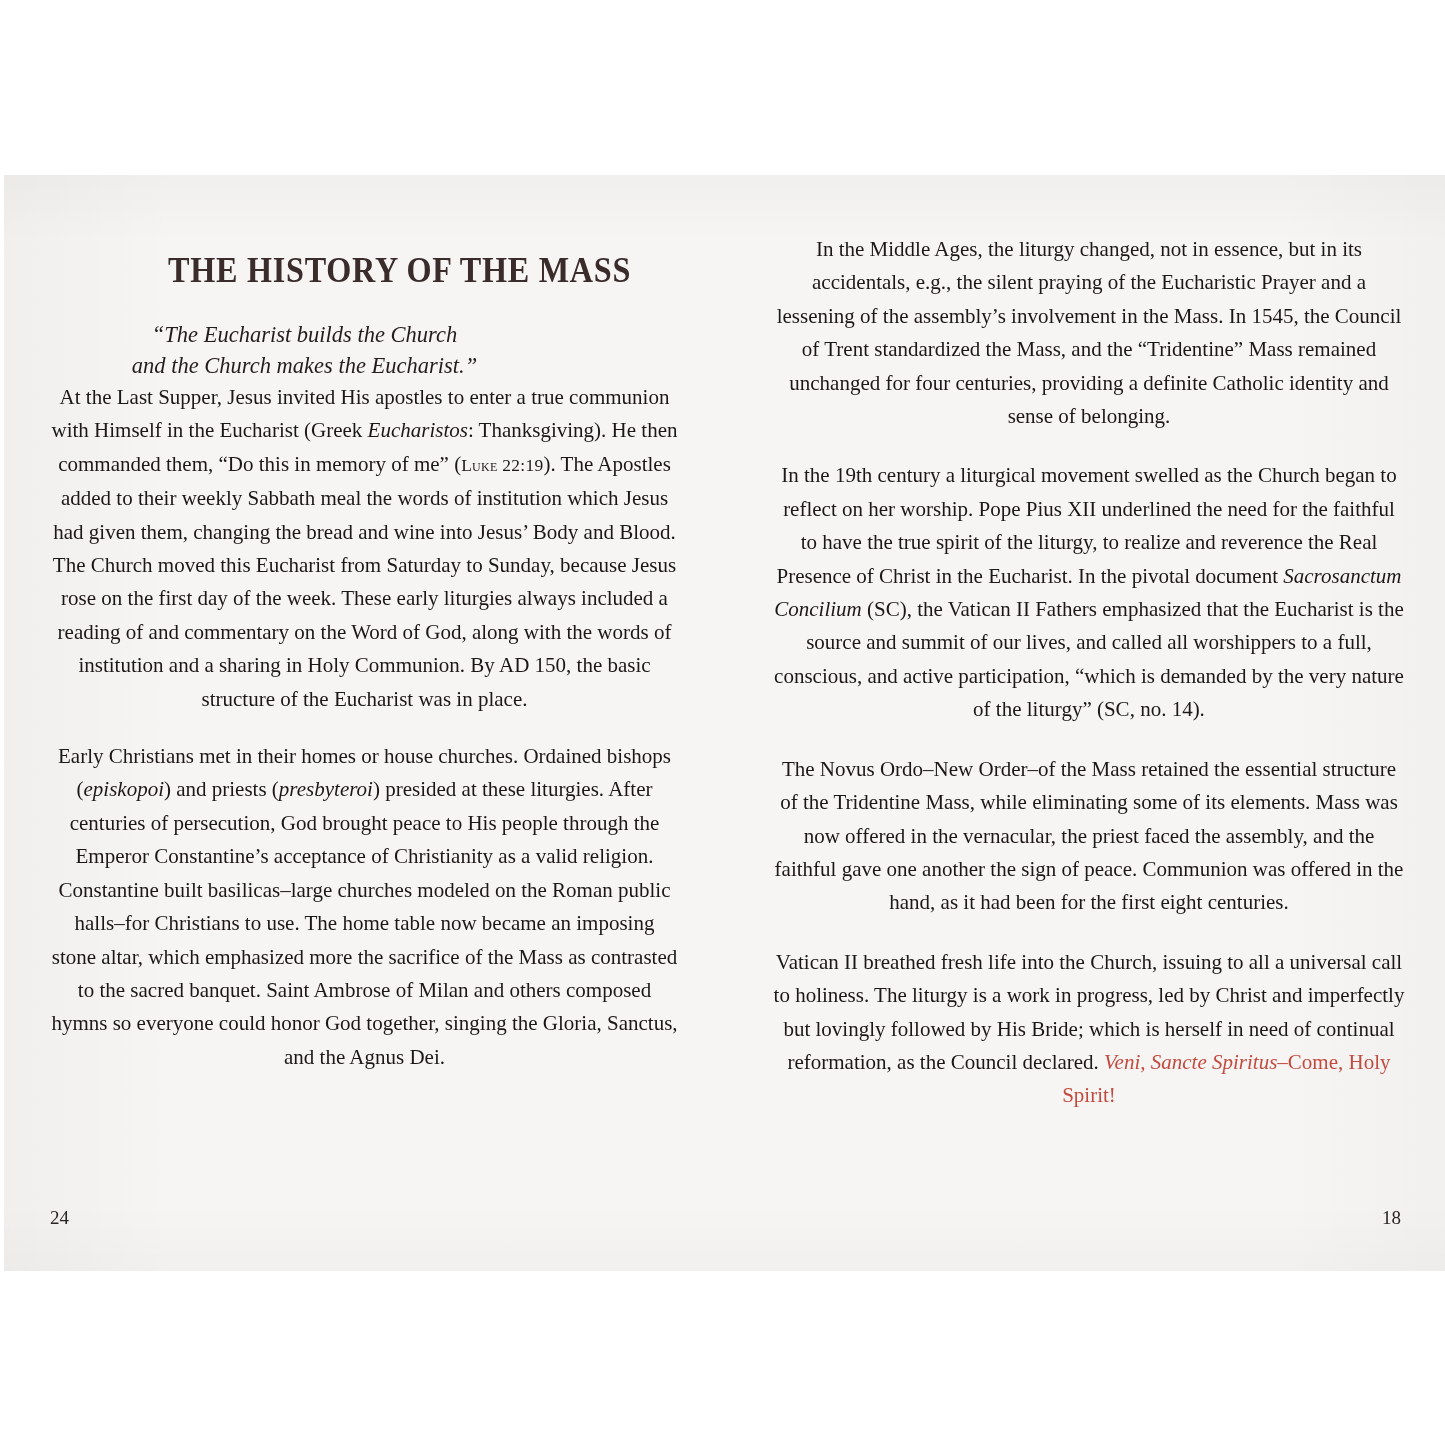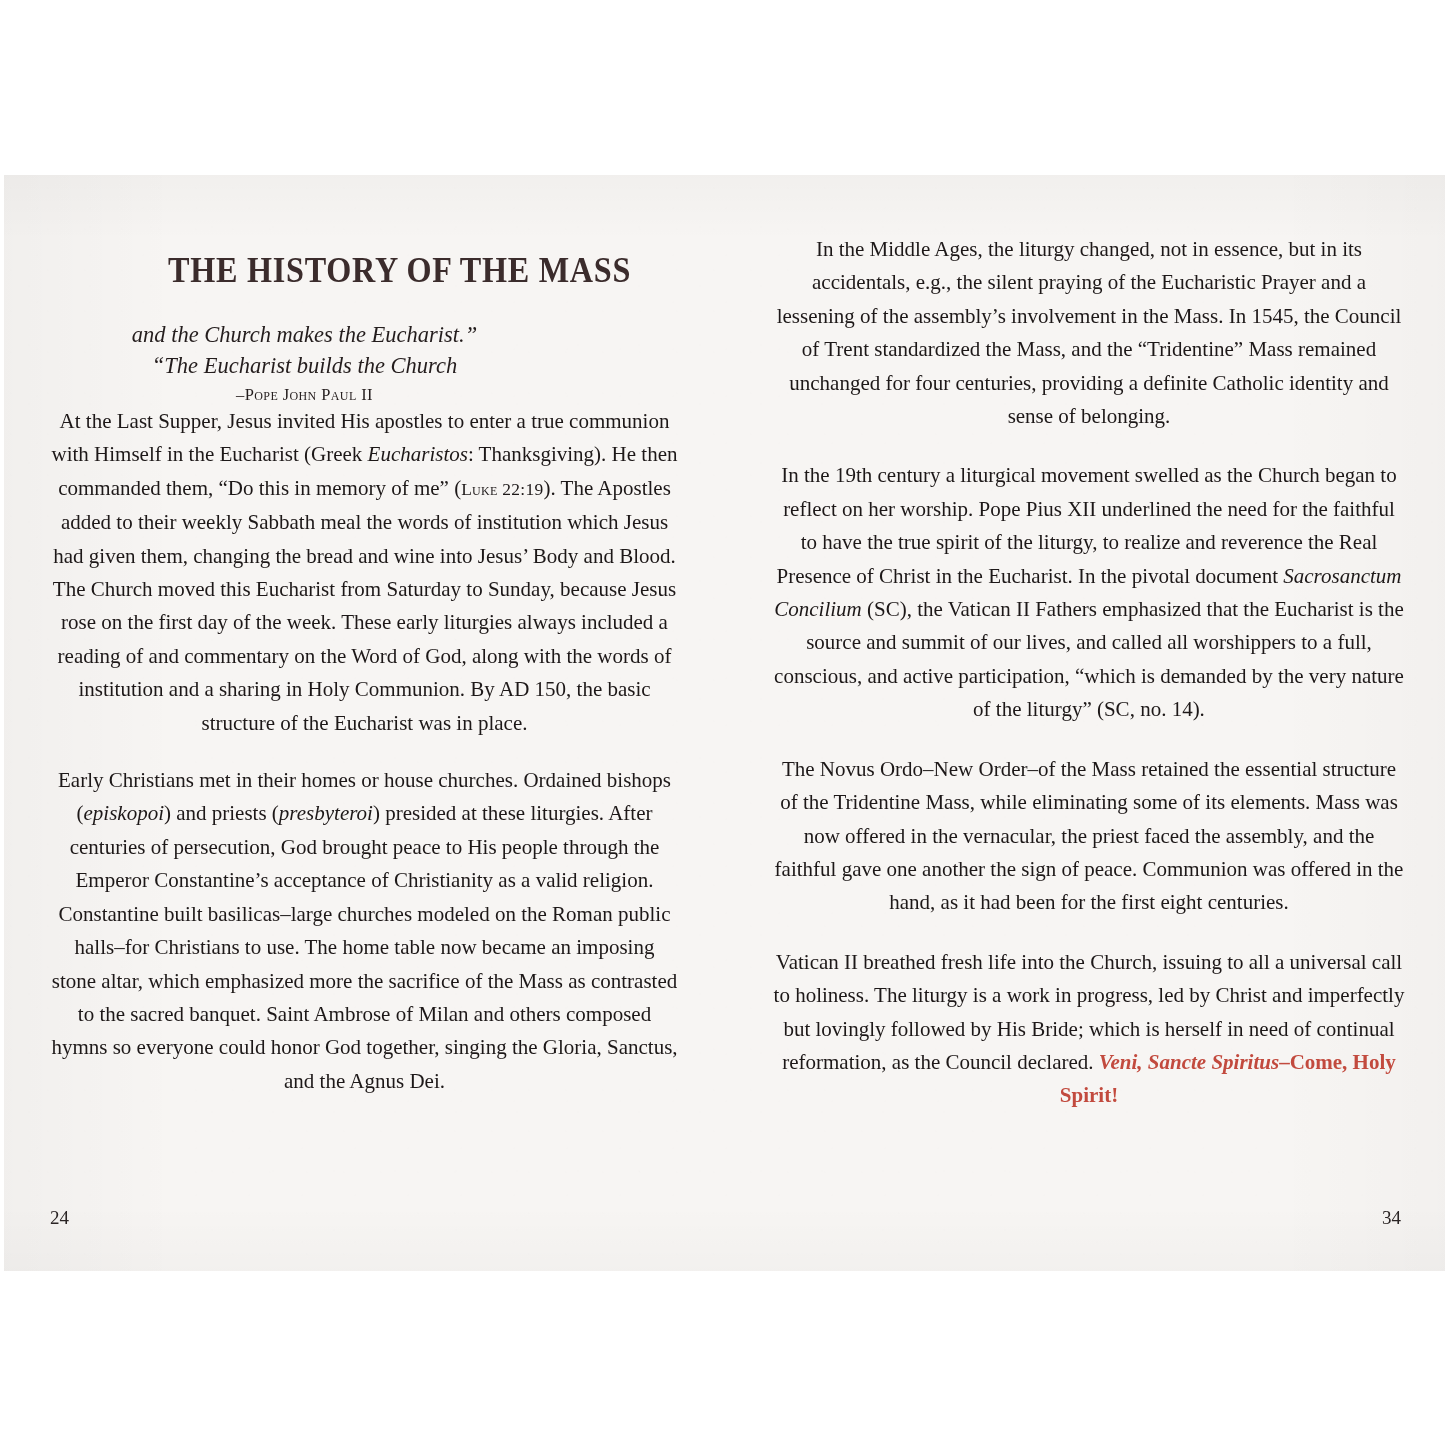--- a/index.html
+++ b/index.html
@@ -86,21 +86,21 @@
   .page-left .body-p { margin-bottom: 24px; }
   .page-left .first-body { }
   .page-right .first-body { margin-top: 0; }
 
   i, .ital { font-style: italic; }
   .smallcaps {
     font-variant: small-caps;
     font-size: 0.83em;
     letter-spacing: 0.3px;
   }
-  .redtext { color: #c24a3e; font-weight: bold; }
+  .redtext { color: #c24a3e; font-weight: normal; }
 
   .folio {
     position: absolute;
     bottom: 42px;
     font-size: 19px;
     color: #2a2424;
     font-family: Liberation Serif, serif;
   }
   .folio-left  { left: 46px; }
   .folio-right { right: 48px; }
@@ -123,39 +123,38 @@
 
 <div id="page">
   <div id="scan">
     <div id="grain"></div>
     <div id="spread">
 
       <div class="page-half page-left">
         <h1 class="chapter-title" id="chapter-title">THE HISTORY OF THE MASS</h1>
 
         <div class="epigraph">
+          <div class="epigraph-line">“The Eucharist builds the Church</div>
           <div class="epigraph-line">and the Church makes the Eucharist.”</div>
-          <div class="epigraph-line">“The Eucharist builds the Church</div>
-          <div class="epigraph-attr">–Pope John Paul II</div>
         </div>
 
         <div id="left-body">
             <p class="body-p first-body"><span>At the Last Supper, Jesus invited His apostles to enter a true communion with Himself in the Eucharist (Greek </span><span class="ital">Eucharistos</span><span>: Thanksgiving). He then commanded them, “Do this in memory of me” (</span><span class="smallcaps">Luke</span><span class="smallcaps"> 22:19</span><span>). The Apostles added to their weekly Sabbath meal the words of institution which Jesus had given them, changing the bread and wine into Jesus’ Body and Blood. The Church moved this Eucharist from Saturday to Sunday, because Jesus rose on the first day of the week. These early liturgies always included a reading of and commentary on the Word of God, along with the words of institution and a sharing in Holy Communion. By AD 150, the basic structure of the Eucharist was in place.</span></p>
             <p class="body-p"><span>Early Christians met in their homes or house churches. Ordained bishops (</span><span class="ital">episkopoi</span><span>) and priests (</span><span class="ital">presbyteroi</span><span>) presided at these liturgies. After centuries of persecution, God brought peace to His people through the Emperor Constantine’s acceptance of Christianity as a valid religion. Constantine built basilicas–large churches modeled on the Roman public halls–for Christians to use. The home table now became an imposing stone altar, which emphasized more the sacrifice of the Mass as contrasted to the sacred banquet. Saint Ambrose of Milan and others composed hymns so everyone could honor God together, singing the Gloria, Sanctus, and the Agnus Dei.</span></p>
           </div>
 
         <div class="folio folio-left">24</div>
       </div>
 
       <div class="page-half page-right">
         <div id="right-body">
             <p class="body-p first-body"><span>In the Middle Ages, the liturgy changed, not in essence, but in its accidentals, e.g., the silent praying of the Eucharistic Prayer and a lessening of the assembly’s involvement in the Mass. In 1545, the Council of Trent standardized the Mass, and the “Tridentine” Mass remained unchanged for four centuries, providing a definite Catholic identity and sense of belonging.</span></p>
             <p class="body-p"><span>In the 19th century a liturgical movement swelled as the Church began to reflect on her worship. Pope Pius XII underlined the need for the faithful to have the true spirit of the liturgy, to realize and reverence the Real Presence of Christ in the Eucharist. In the pivotal document </span><span class="ital">Sacrosanctum Concilium</span><span> (SC), the Vatican II Fathers emphasized that the Eucharist is the source and summit of our lives, and called all worshippers to a full, conscious, and active participation, “which is demanded by the very nature of the liturgy” (SC, no. 14).</span></p>
             <p class="body-p"><span>The Novus Ordo–New Order–of the Mass retained the essential structure of the Tridentine Mass, while eliminating some of its elements. Mass was now offered in the vernacular, the priest faced the assembly, and the faithful gave one another the sign of peace. Communion was offered in the hand, as it had been for the first eight centuries.</span></p>
             <p class="body-p"><span>Vatican II breathed fresh life into the Church, issuing to all a universal call to holiness. The liturgy is a work in progress, led by Christ and imperfectly but lovingly followed by His Bride; which is herself in need of continual reformation, as the Council declared. </span><span class="redtext ital">Veni, Sancte Spiritus</span><span class="redtext">–Come, Holy Spirit!</span></p>
           </div>
 
-        <div class="folio folio-right">34</div>
+        <div class="folio folio-right">18</div>
       </div>
 
     </div>
   </div>
 </div>
 
 </body></html>

